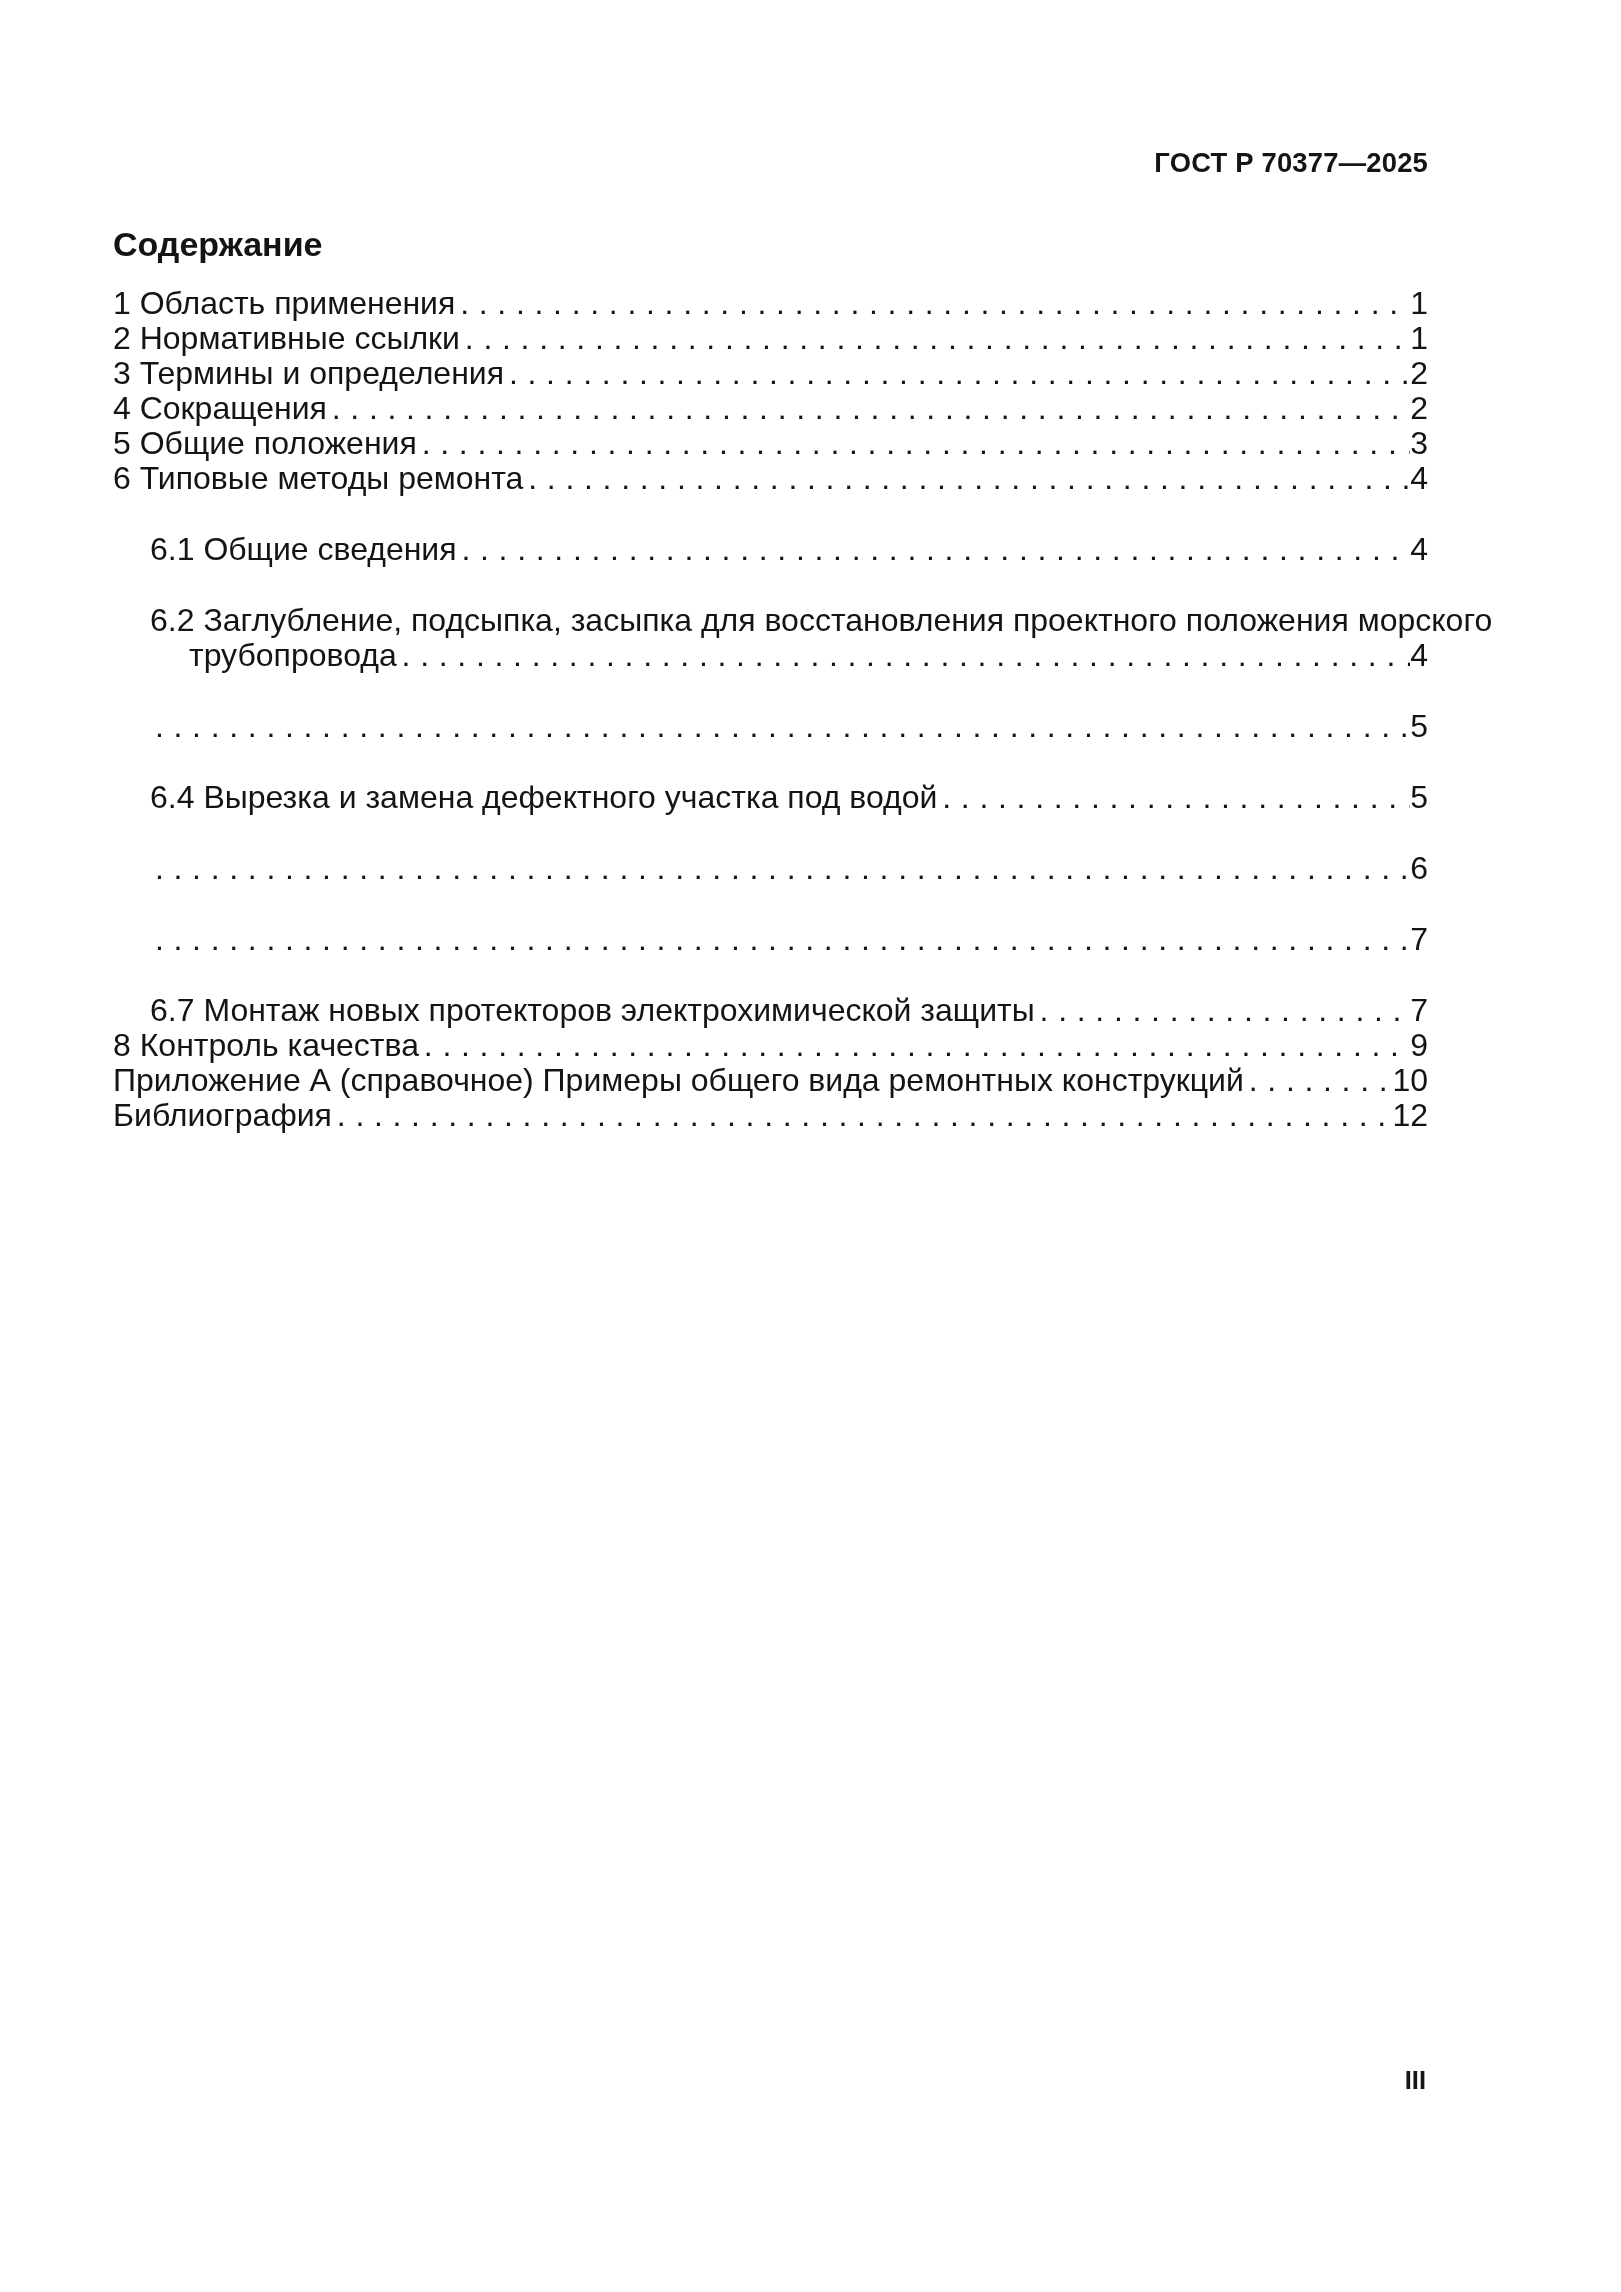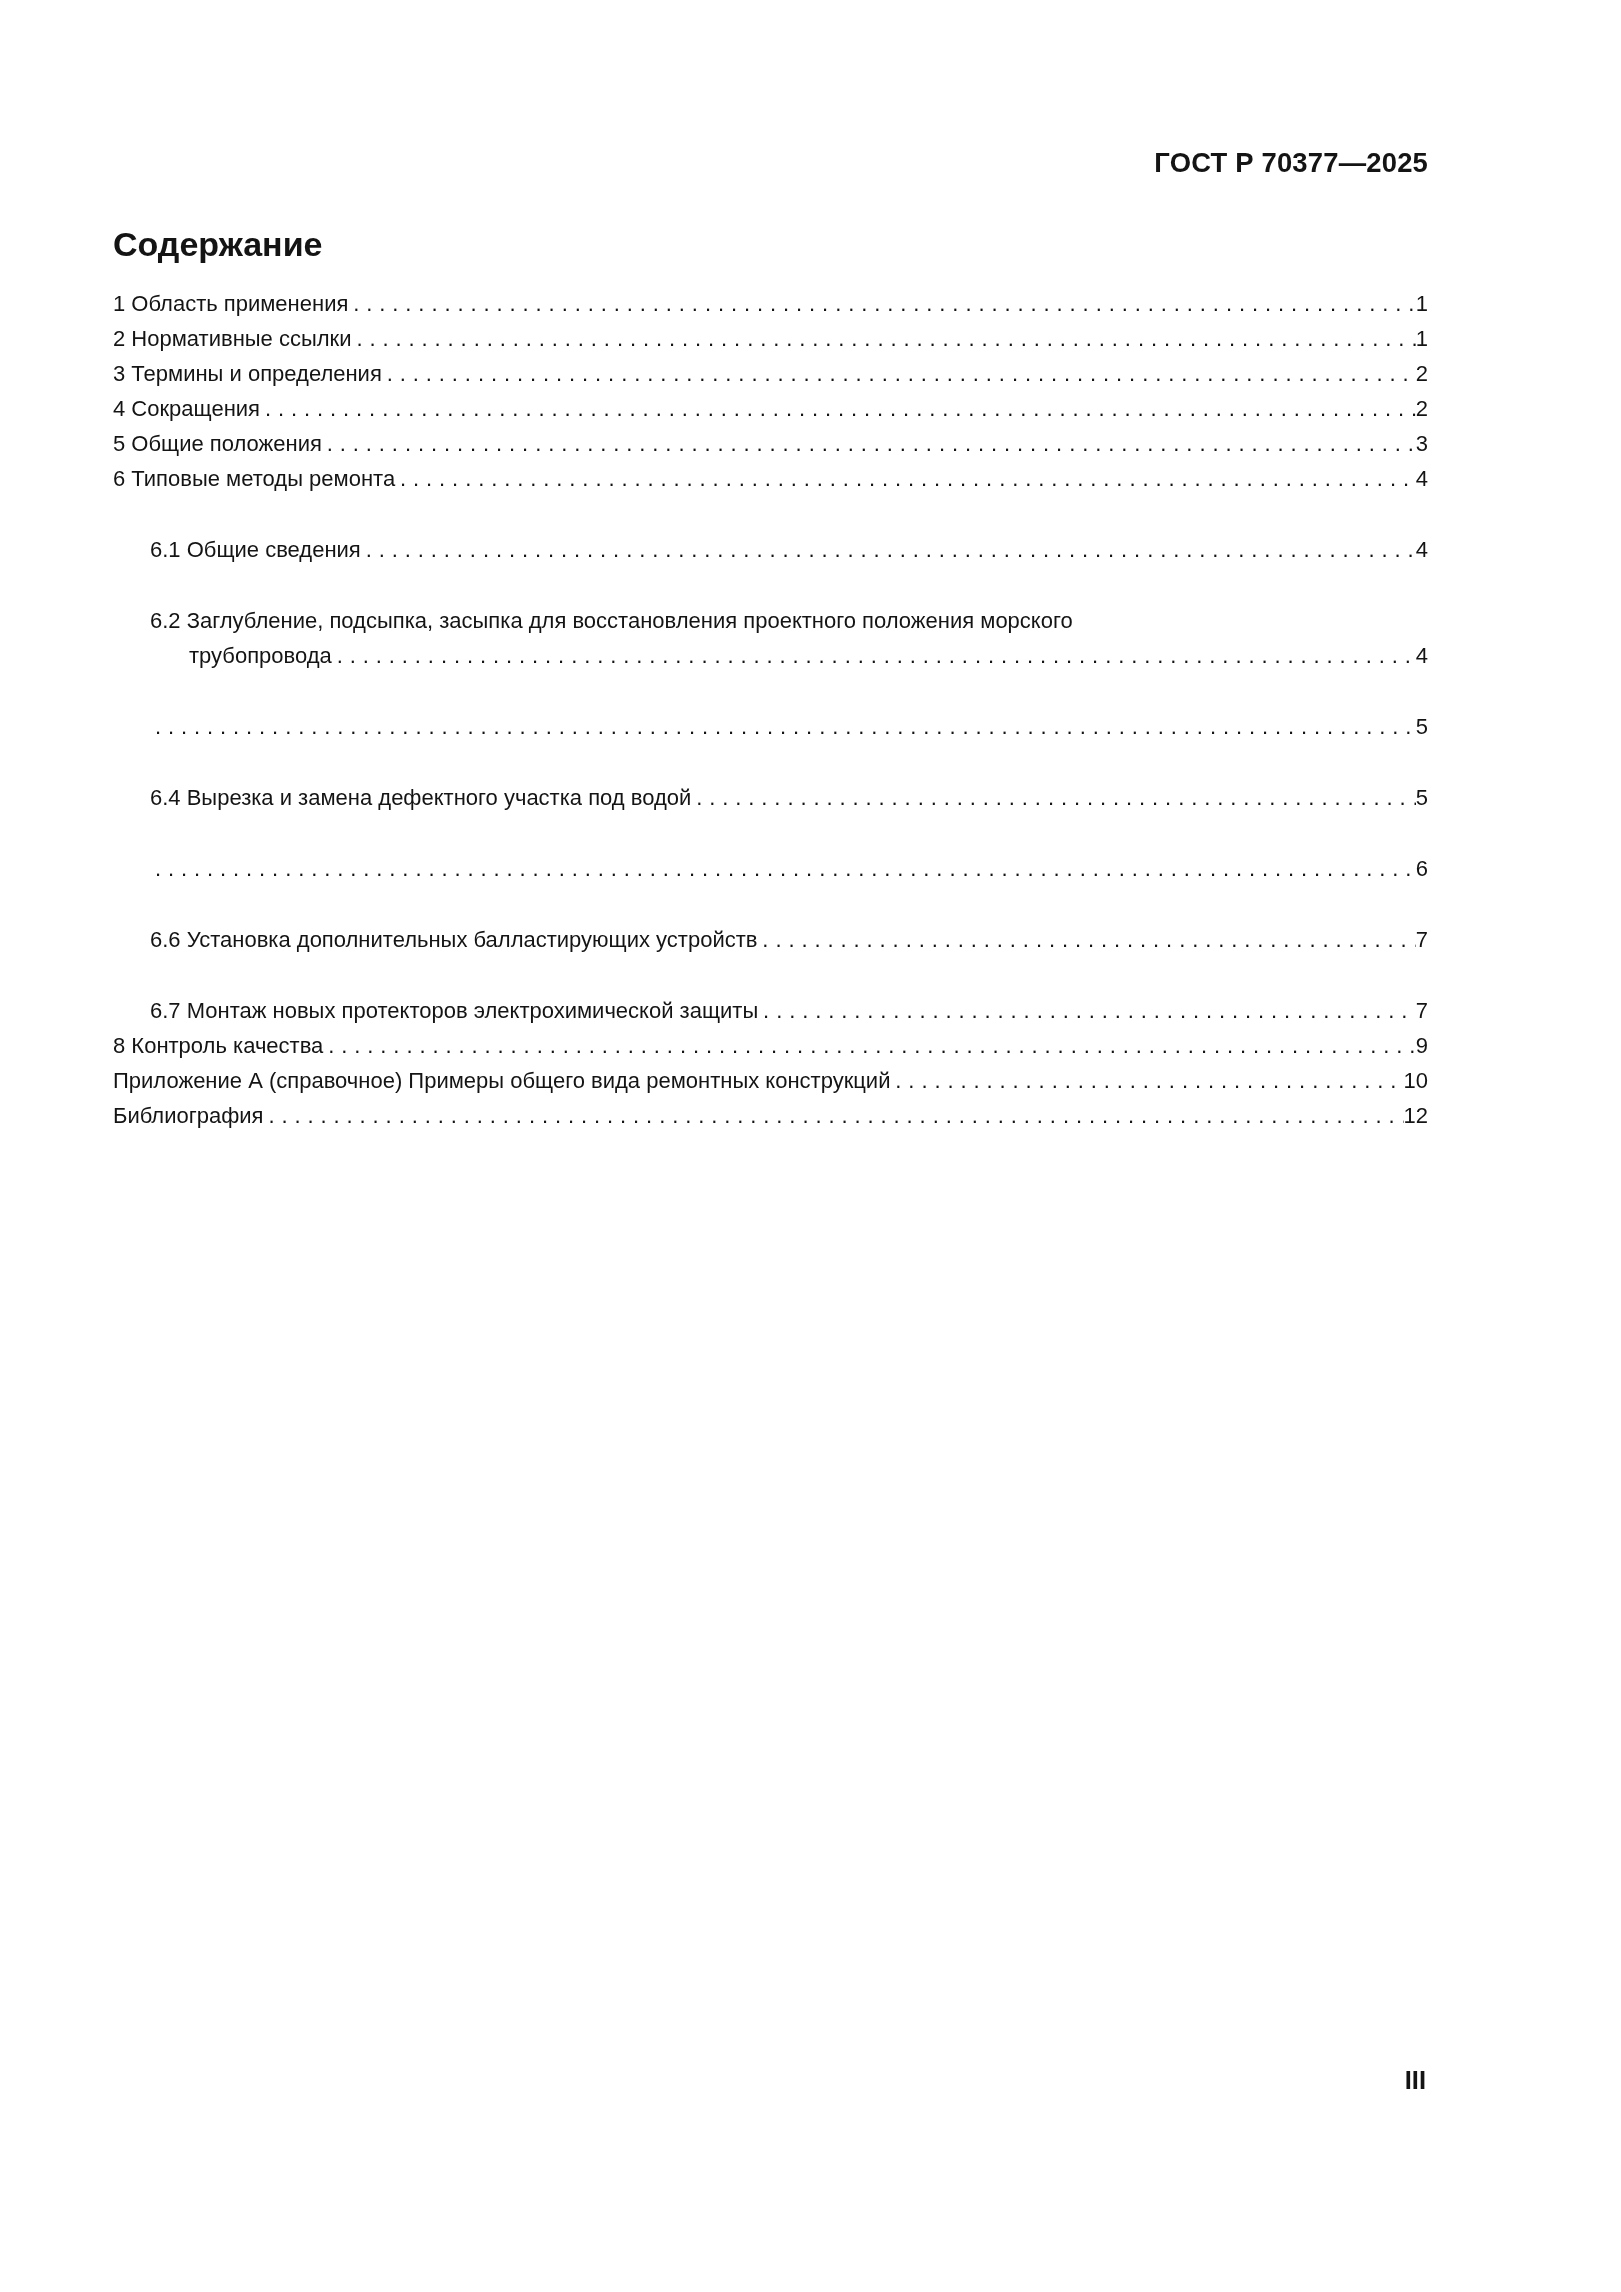--- a/index.html
+++ b/index.html
@@ -44,21 +44,21 @@
     font-size: 34px;
     font-weight: 700;
     line-height: 34px;
     margin: 0;
   }
   .toc {
     position: absolute;
     top: 286px;
     left: 0;
     width: 100%;
-    font-size: 22px;
+    font-size: 32px;
   }
   .toc-row {
     display: flex;
     align-items: baseline;
     height: 35px;
     line-height: 35px;
     white-space: nowrap;
   }
   .toc-row.indent-1 { padding-left: 37px; margin-top: 36px; }
   .toc-row.indent-2 { padding-left: 76px; }
@@ -158,21 +158,20 @@
     <span class="toc-dots"></span>
     <span class="toc-page">5</span>
   </div>
 
   <div class="toc-row indent-1">
     <span class="toc-dots"></span>
     <span class="toc-page">6</span>
   </div>
 
   <div class="toc-row indent-1">
-    <span class="toc-text">6.6 Установка дополнительных балластирующих устройств</span>
     <span class="toc-dots"></span>
     <span class="toc-page">7</span>
   </div>
 
   <div class="toc-row indent-1">
     <span class="toc-text">6.7 Монтаж новых протекторов электрохимической защиты</span>
     <span class="toc-dots"></span>
     <span class="toc-page">7</span>
   </div>
 

